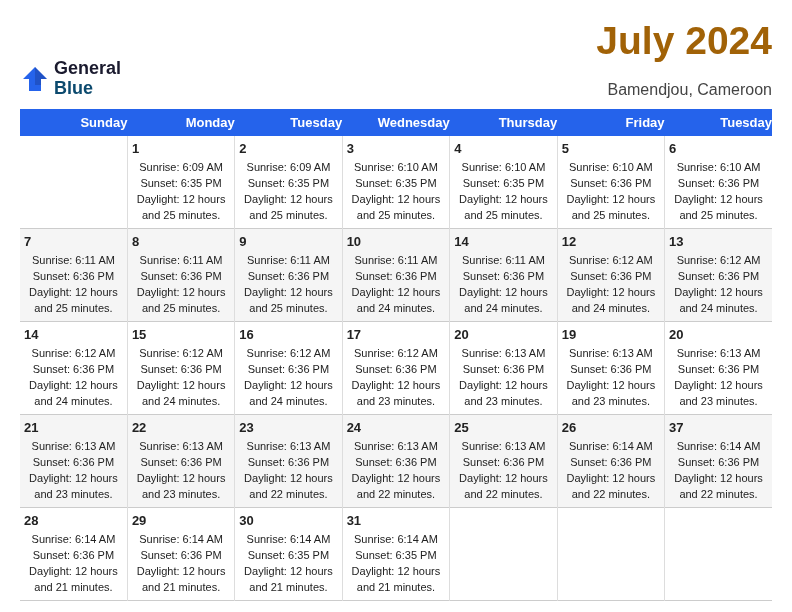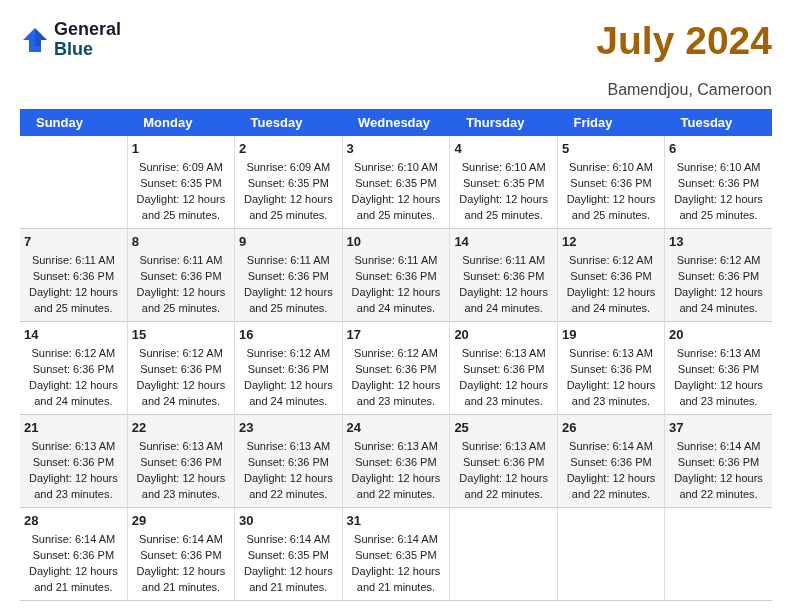--- a/index.html
+++ b/index.html
@@ -6,21 +6,21 @@
     body {
       font-family: Arial, sans-serif;
       background: #fff;
       width: 792px;
       min-height: 612px;
       padding: 20px;
     }
     .header {
       display: flex;
       justify-content: space-between;
-      align-items: flex-start;
+      align-items: flex-end;
       margin-bottom: 10px;
     }
     .logo {
       display: flex;
       align-items: center;
       gap: 4px;
     }
     .logo-text {
       font-size: 18px;
       font-weight: bold;
@@ -49,22 +49,22 @@
     table {
       width: 100%;
       border-collapse: collapse;
       font-size: 11px;
     }
     thead tr {
       background-color: #2563eb;
       color: #fff;
     }
     thead th {
-      padding: 6px 16px;
-      text-align: left;
+      padding: 6px 0;
+      text-align: right;
       font-size: 13px;
       font-weight: bold;
     }
     tbody tr {
       border-bottom: 1px solid #ccc;
     }
     tbody tr:nth-child(odd) {
       background: #fff;
     }
     tbody tr:nth-child(even) {

